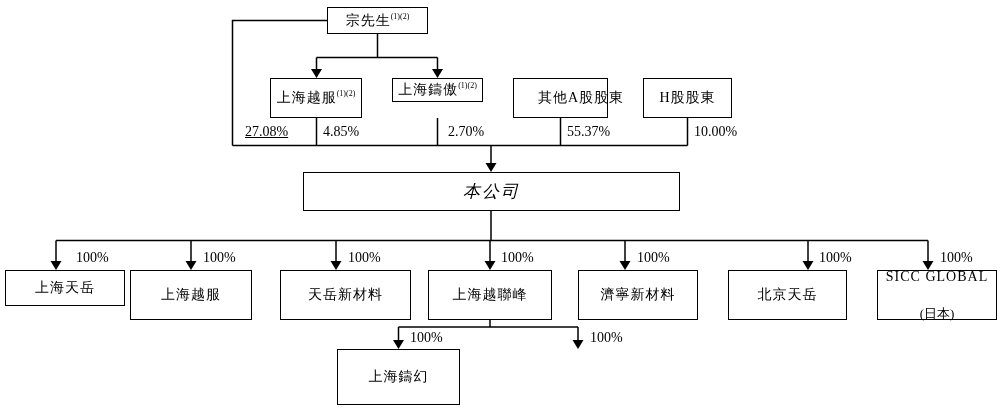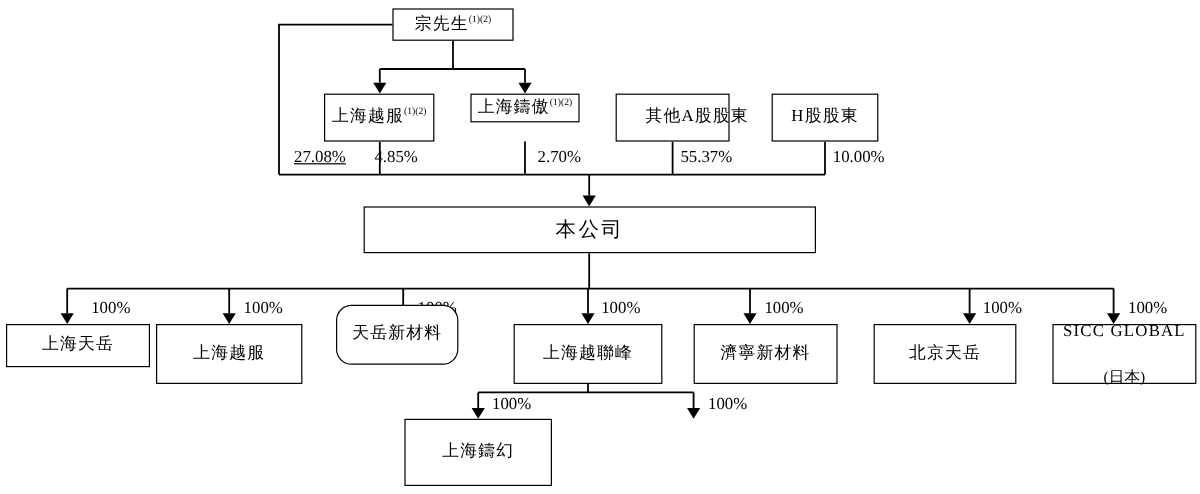--- a/index.html
+++ b/index.html
@@ -110,44 +110,44 @@
     <span class="t"><span>上海鑄傲</span><sup class="fn">(1)(2)</sup></span>
   </div>
   <div class="box" style="left:513px; top:78px; width:95px; height:40px;padding-left:41px;">
     <span class="t">其他A股股東</span>
   </div>
   <div class="box" style="left:643px; top:78px; width:89px; height:40px;">
     <span class="t">H股股東</span>
   </div>
 
   <div class="pct" style="left:245px; top:124px;text-decoration:underline;">27.08%</div>
-  <div class="pct" style="left:312px; top:124px;">4.85%</div>
+  <div class="pct" style="left:323px; top:124px;">4.85%</div>
   <div class="pct" style="left:448px; top:124px;text-align:right;">2.70%</div>
   <div class="pct" style="left:567px; top:124px;">55.37%</div>
   <div class="pct" style="left:694px; top:124px;">10.00%</div>
 
-  <div class="box company" style="left:303px; top:172px; width:377px; height:39px;">
+  <div class="box company" style="left:303px; top:172px; width:377px; height:39px;font-style:italic;">
     <span class="t">本公司</span>
   </div>
 
   <div class="pct" style="left:76px;  top:250px;">100%</div>
   <div class="pct" style="left:203px; top:250px;">100%</div>
   <div class="pct" style="left:348px; top:250px;">100%</div>
   <div class="pct" style="left:501px; top:250px;">100%</div>
   <div class="pct" style="left:637px; top:250px;">100%</div>
   <div class="pct" style="left:819px; top:250px;">100%</div>
   <div class="pct" style="left:940px; top:250px;">100%</div>
 
   <div class="box" style="left:5px; top:270px; width:120px; height:36px;">
     <span class="t">上海天岳</span>
   </div>
   <div class="box" style="left:130px; top:270px; width:122px; height:50px;">
     <span class="t">上海越服</span>
   </div>
-  <div class="box" style="left:280px; top:254px; width:102px; height:50px;border-radius:13px;">
+  <div class="box" style="left:280px; top:270px; width:131px; height:50px;">
     <span class="t">天岳新材料</span>
   </div>
   <div class="box" style="left:428px; top:270px; width:124px; height:50px;">
     <span class="t">上海越聯峰</span>
   </div>
   <div class="box" style="left:578px; top:270px; width:120px; height:50px;">
     <span class="t">濟寧新材料</span>
   </div>
   <div class="box" style="left:728px; top:270px; width:119px; height:50px;">
     <span class="t">北京天岳</span>

